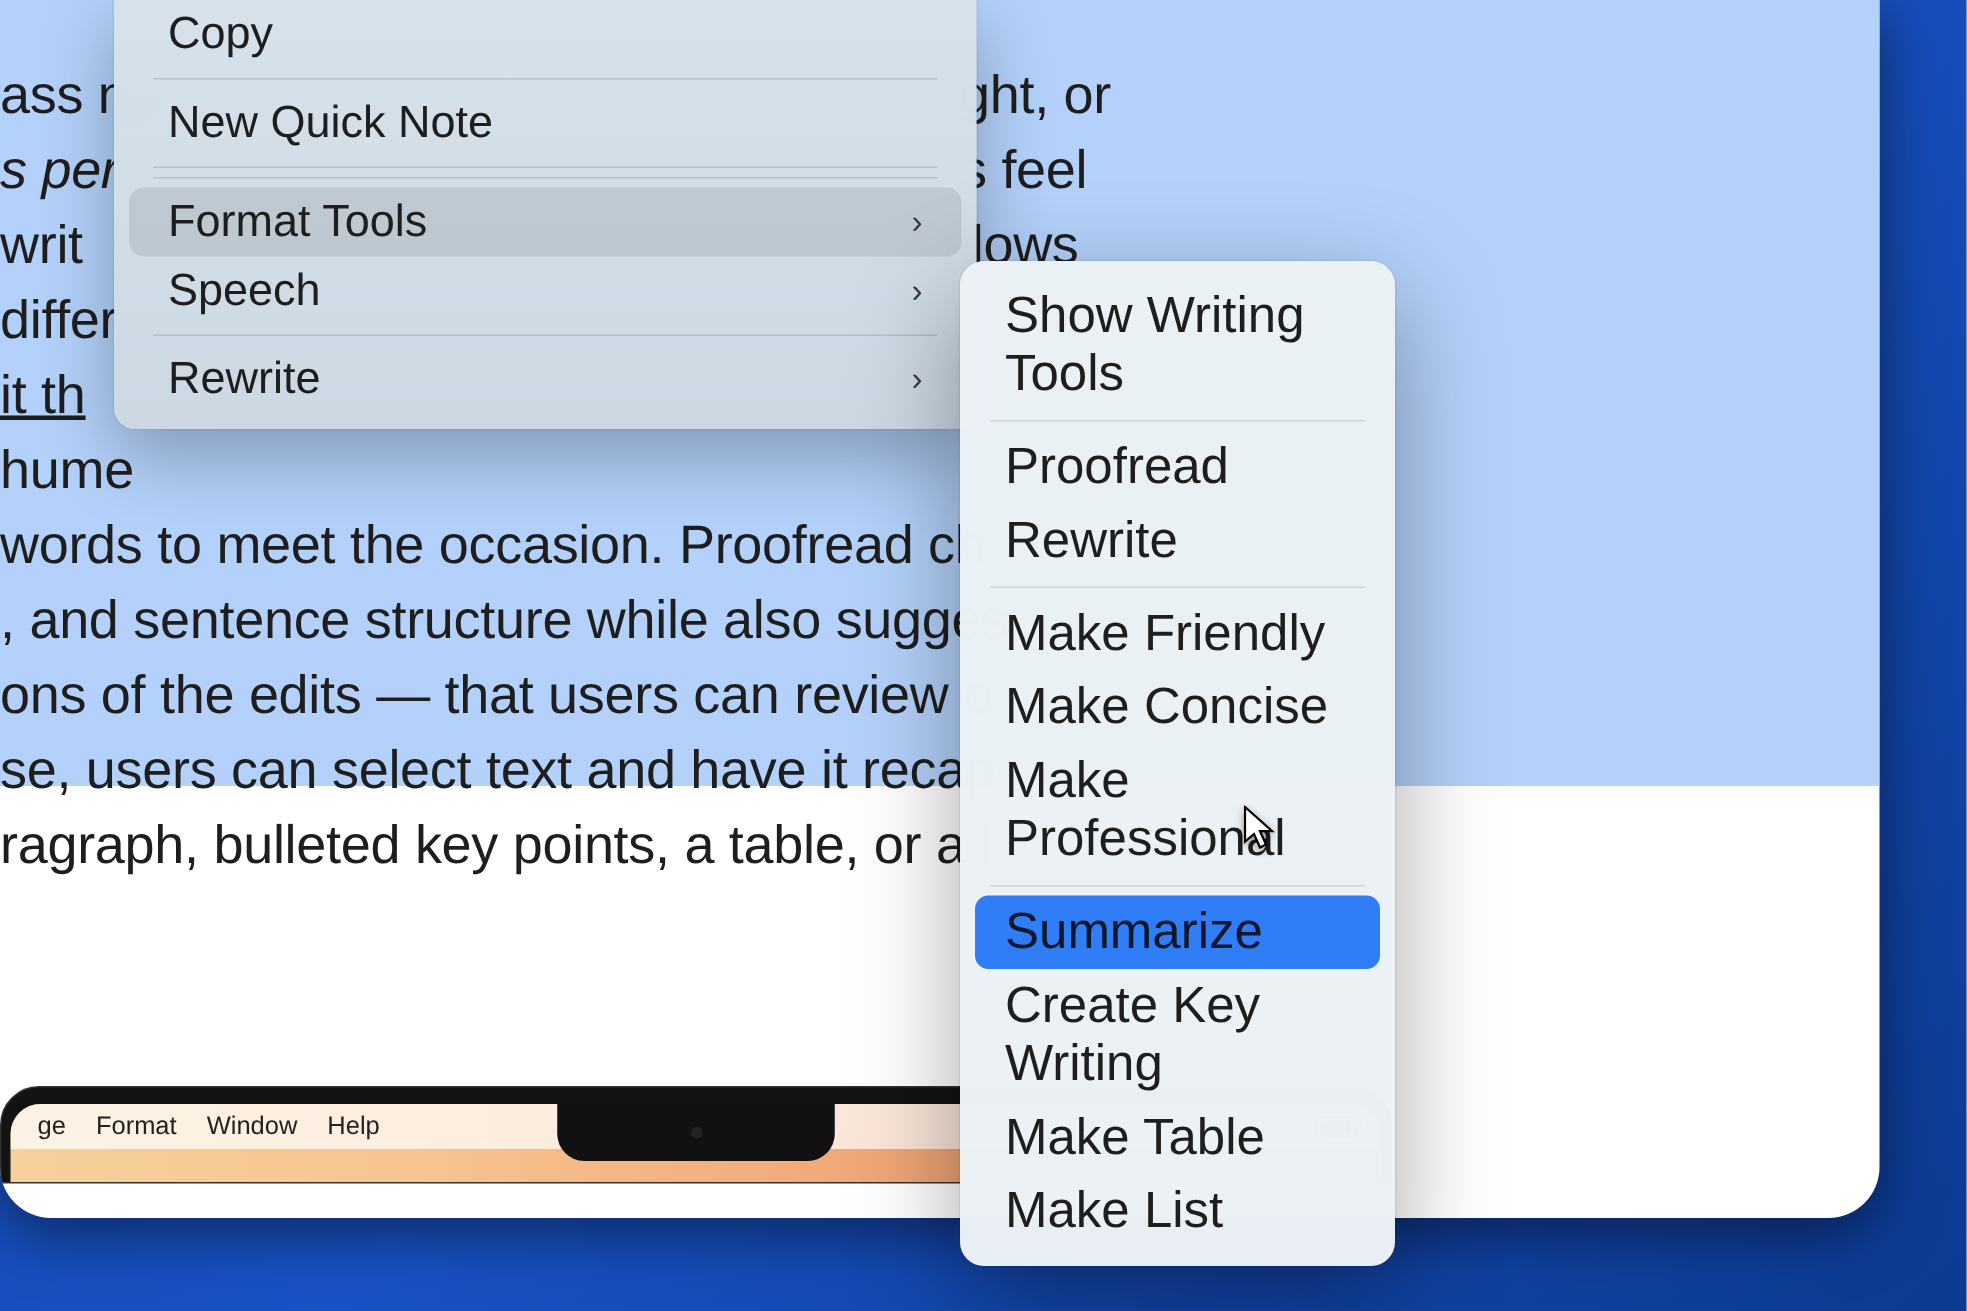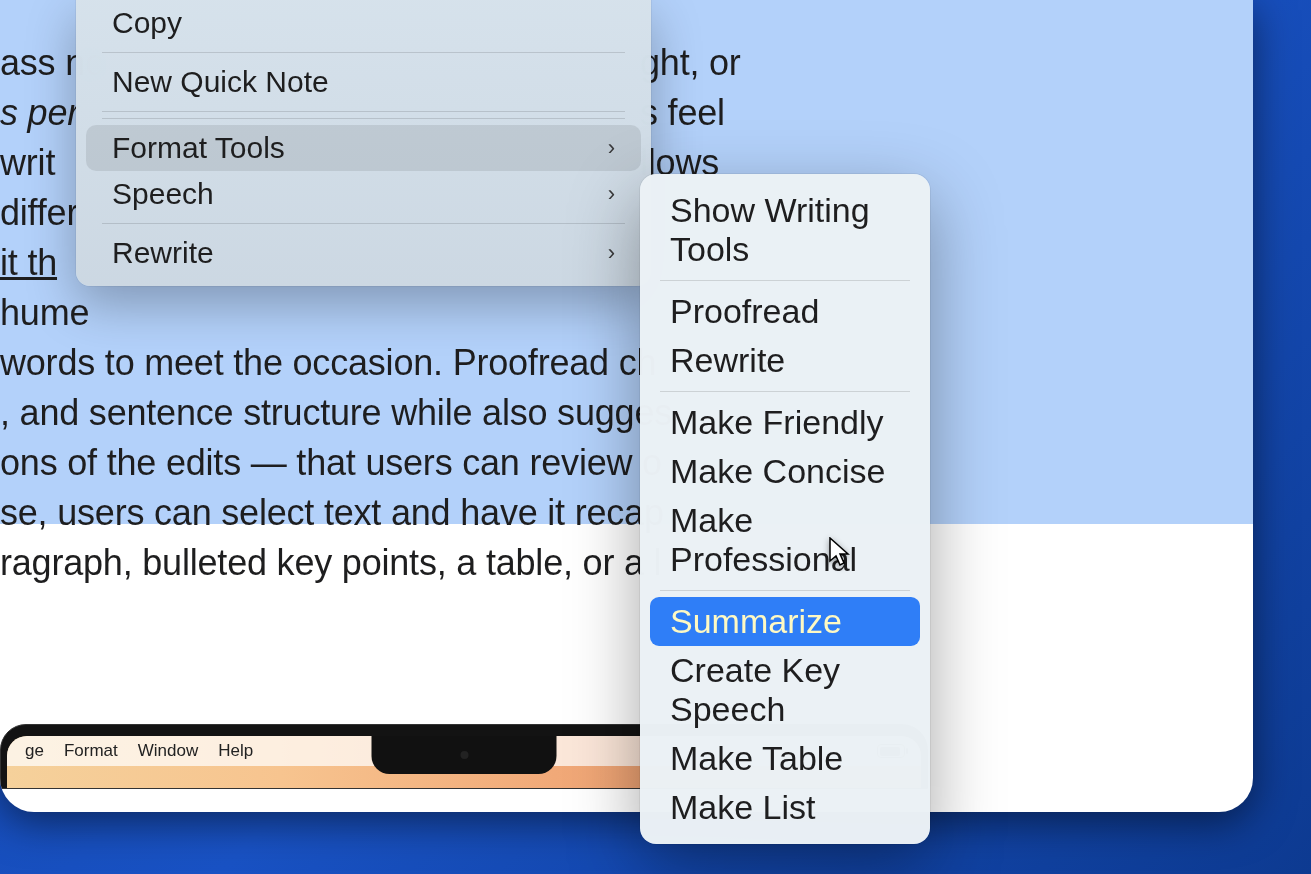--- a/index.html
+++ b/index.html
@@ -153,21 +153,21 @@
     .sub-item {
       font-size: 34px;
       color: #1e1e1f;
       padding: 5px 20px;
       margin: 0 10px;
       border-radius: 9px;
       cursor: default;
     }
     .sub-item.selected {
       background: #2f7ef7;
-      color: #fef9c3;
+      color: #0f172a;
     }
     .sub-divider {
       height: 1px;
       background: rgba(0,0,0,0.13);
       margin: 6px 20px;
     }
 
     .cursor {
       position: absolute;
       top: 537px;
@@ -247,21 +247,21 @@
   <div class="sub-item">Show Writing Tools</div>
   <div class="sub-divider"></div>
   <div class="sub-item">Proofread</div>
   <div class="sub-item">Rewrite</div>
   <div class="sub-divider"></div>
   <div class="sub-item">Make Friendly</div>
   <div class="sub-item">Make Concise</div>
   <div class="sub-item">Make Professional</div>
   <div class="sub-divider"></div>
   <div class="sub-item selected">Summarize</div>
-  <div class="sub-item">Create Key Speech</div>
+  <div class="sub-item">Create Key Writing</div>
   <div class="sub-item">Make Table</div>
   <div class="sub-item">Make List</div>
 </div>
 
 <div class="cursor">
   <svg width="22" height="30" viewBox="0 0 22 30">
     <path d="M1 1 L1 24 L7 19 L11 28 L15 26 L11 17 L19 17 Z" fill="white" stroke="black" stroke-width="1.5"></path>
   </svg>
 </div>
 

